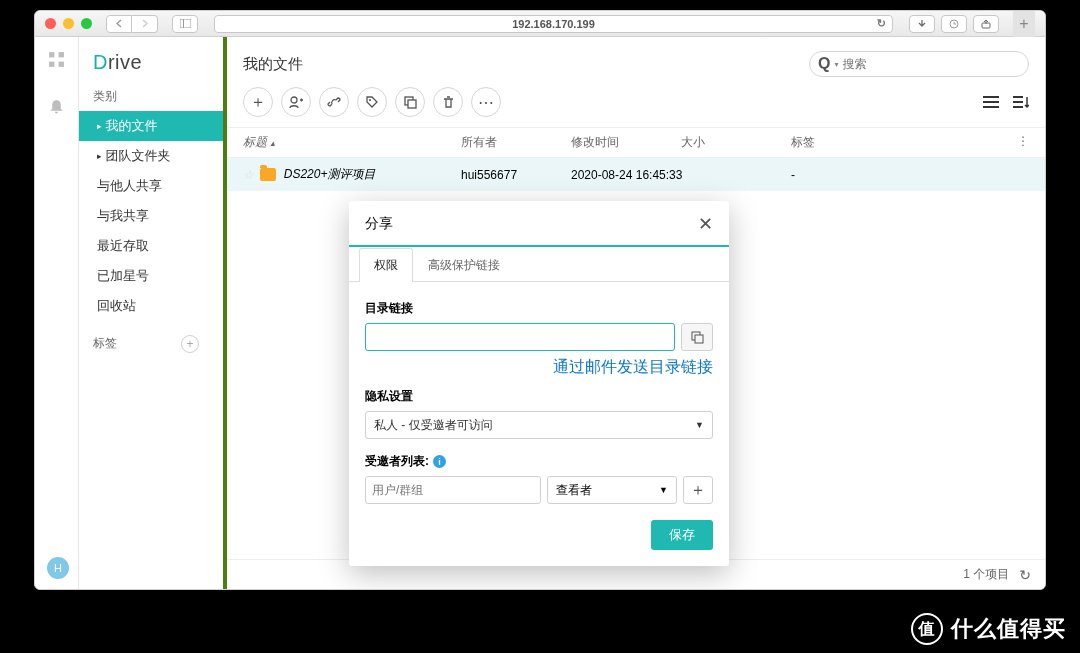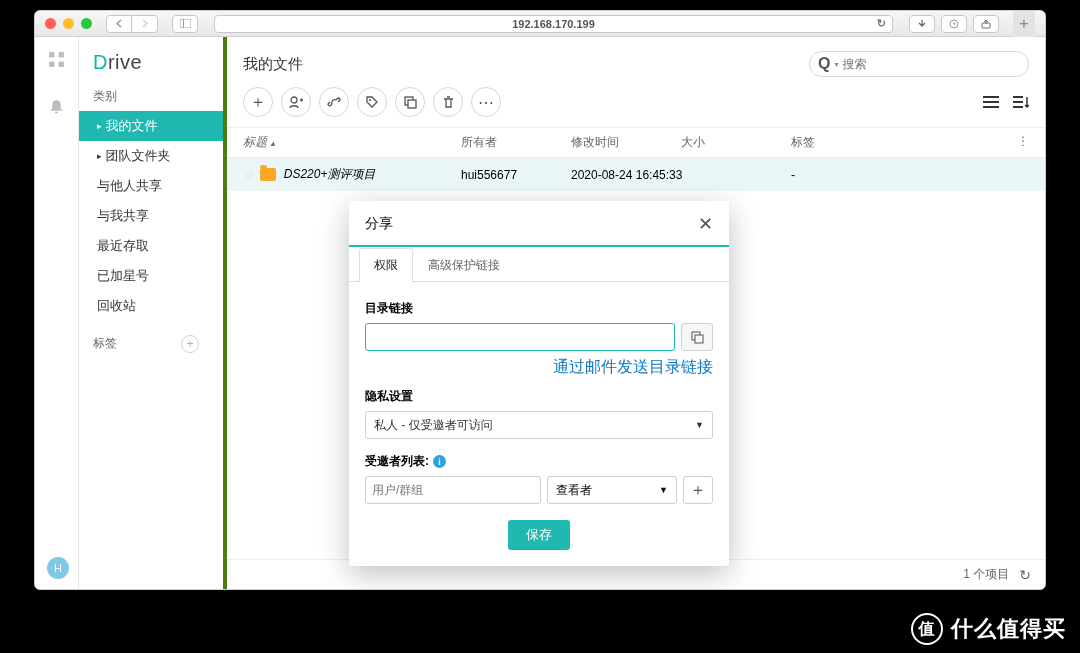--- a/index.html
+++ b/index.html
@@ -165,21 +165,21 @@
   .select{
     width:100%;height:28px;border:1px solid #d0d0d0;border-radius:3px;font-size:12px;
     display:flex;align-items:center;justify-content:space-between;padding:0 8px;cursor:pointer;color:#333;
   }
   .invitee-head{display:flex;align-items:center;gap:4px;font-size:12px;font-weight:600;margin-top:14px;}
   .info-dot{width:13px;height:13px;border-radius:50%;background:#2ea2e6;color:#fff;font-size:9px;display:flex;align-items:center;justify-content:center;}
   .invitee-row{display:flex;gap:6px;margin-top:6px;}
   .invitee-row input{flex:1;height:28px;border:1px solid #d0d0d0;border-radius:3px;padding:0 6px;font-size:12px;}
   .role-select{width:130px;height:28px;border:1px solid #d0d0d0;border-radius:3px;font-size:12px;display:flex;align-items:center;justify-content:space-between;padding:0 8px;cursor:pointer;}
   .add-inv{width:30px;height:28px;border:1px solid #d0d0d0;border-radius:3px;display:flex;align-items:center;justify-content:center;cursor:pointer;font-size:16px;color:#555;}
-  .dlg-foot{display:flex;justify-content:center;padding-top:16px;}
+  .dlg-foot{display:flex;justify-content:flex-end;padding-top:16px;}
   .save-btn{background:#1fb9b1;color:#fff;border:none;border-radius:3px;height:30px;padding:0 18px;font-size:13px;cursor:pointer;}
 
   
   .watermark{
     position:absolute; right:14px; bottom:8px; display:flex; align-items:center; gap:8px;
     color:#fff; font-size:22px; font-weight:700; letter-spacing:1px;
   }
   .wm-badge{
     width:32px;height:32px;border-radius:50%;background:#000;border:2px solid #fff;
     display:flex;align-items:center;justify-content:center;color:#fff;font-size:16px;font-weight:700;

